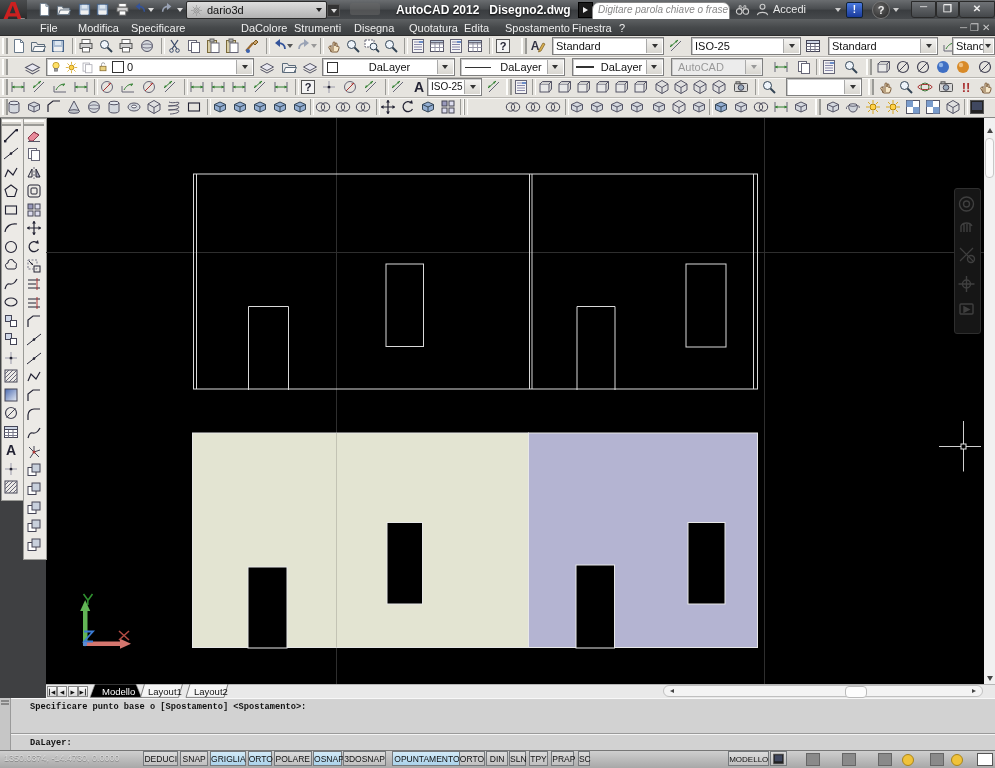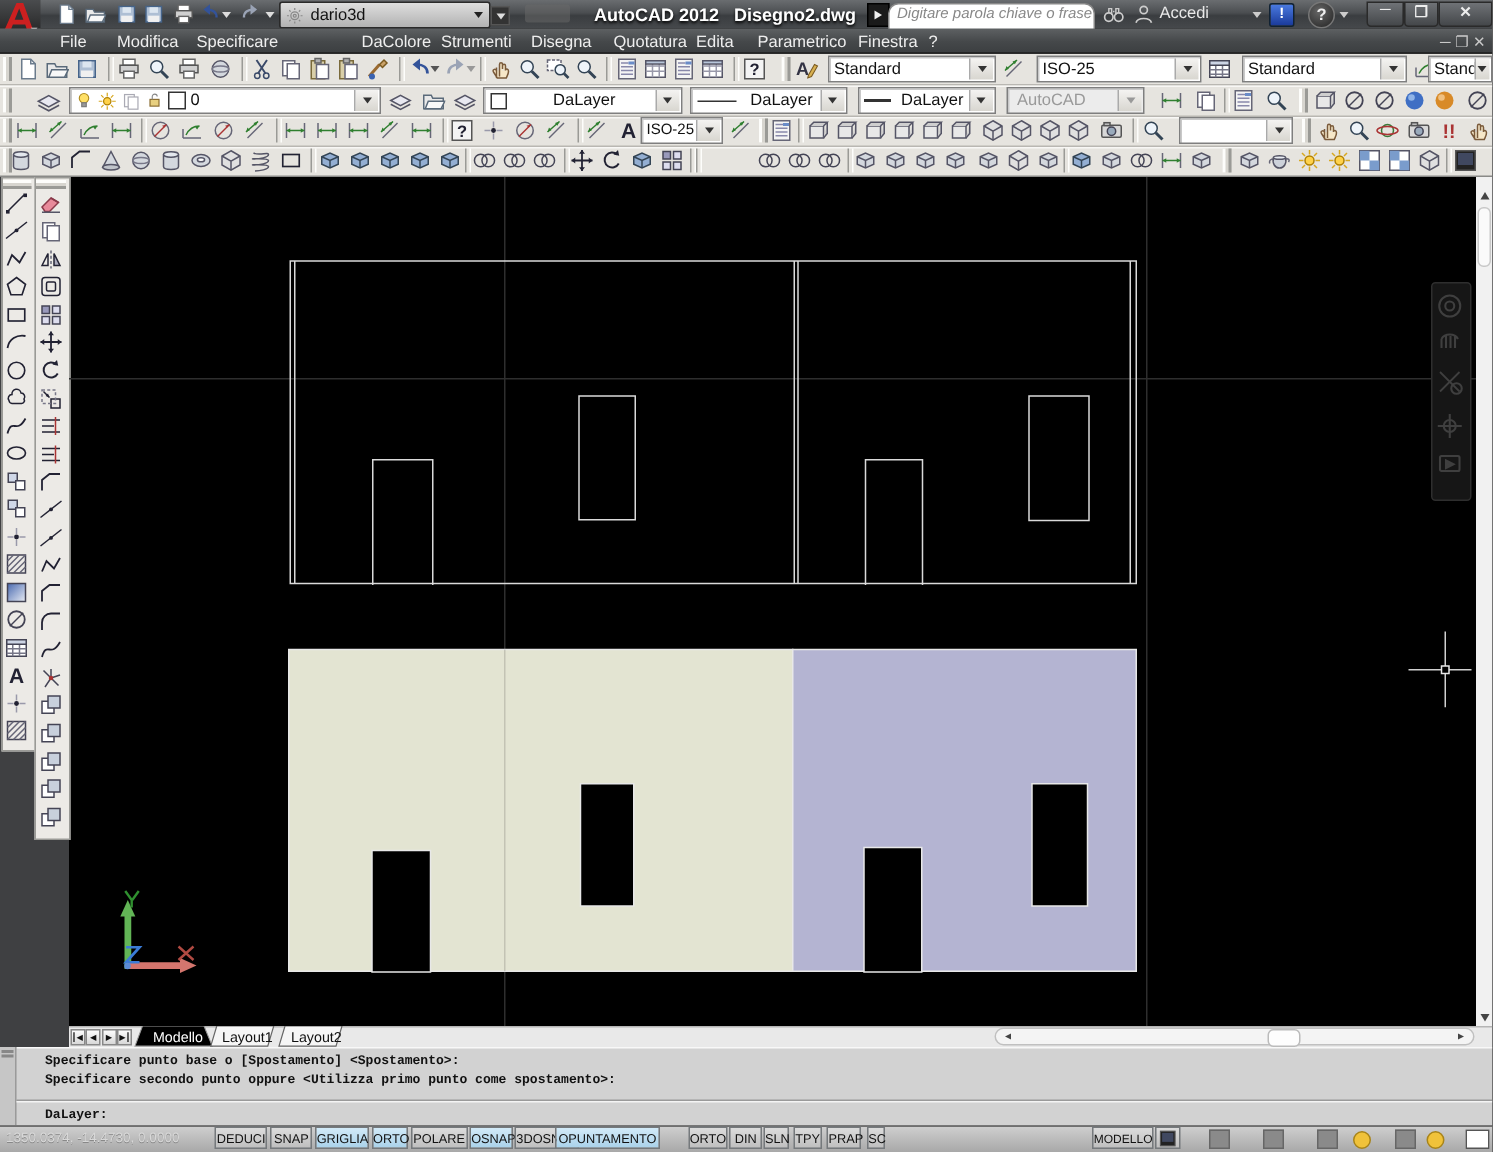--- a/index.html
+++ b/index.html
@@ -399,21 +399,21 @@
 <div class="ab" style="left:0;top:19px;width:995px;height:17px;background:linear-gradient(#5e6163,#45484a 55%,#3c3f41);border-bottom:1px solid #2c2c2c;box-sizing:border-box"></div>
 <div class="menuitem" style="left:40px;top:22px">File</div>
 <div class="menuitem" style="left:78px;top:22px">Modifica</div>
 <div class="menuitem" style="left:131px;top:22px">Specificare</div>
 <div class="menuitem" style="left:186px;top:36px">Inserisci</div>
 <div class="menuitem" style="left:241px;top:22px">DaColore</div>
 <div class="menuitem" style="left:294px;top:22px">Strumenti</div>
 <div class="menuitem" style="left:354px;top:22px">Disegna</div>
 <div class="menuitem" style="left:409px;top:22px">Quotatura</div>
 <div class="menuitem" style="left:464px;top:22px">Edita</div>
-<div class="menuitem" style="left:505px;top:22px">Parametrico</div>
+<div class="menuitem" style="left:505px;top:22px">Spostamento</div>
 <div class="menuitem" style="left:572px;top:22px">Finestra</div>
 <div class="menuitem" style="left:619px;top:22px">?</div>
 <div class="ab" style="left:960px;top:22px;color:#c9c9c9;font-size:10px;letter-spacing:3px">─❐✕</div>
 <div class="ab" style="left:0;top:36px;width:995px;height:82px;background:#e6e4df"></div>
 <div class="ab" style="left:0;top:56px;width:995px;height:1px;background:#b9b7b2"></div>
 <div class="ab" style="left:0;top:57px;width:995px;height:1px;background:#f8f7f5"></div>
 <div class="ab" style="left:0;top:77px;width:995px;height:1px;background:#b9b7b2"></div>
 <div class="ab" style="left:0;top:78px;width:995px;height:1px;background:#f8f7f5"></div>
 <div class="ab" style="left:0;top:97px;width:995px;height:1px;background:#b9b7b2"></div>
 <div class="ab" style="left:0;top:98px;width:995px;height:1px;background:#f8f7f5"></div>
@@ -1121,35 +1121,34 @@
 </svg>
 <div class="ab" style="left:663px;top:685px;width:320px;height:12px;background:#f4f4f4;border:1px solid #c0c0c0;border-radius:6px;box-sizing:border-box"></div>
 <div class="ab" style="left:670px;top:688.5px;width:0;height:0;border-top:2.8px solid transparent;border-bottom:2.8px solid transparent;border-right:4px solid #444"></div>
 <div class="ab" style="left:972px;top:688.5px;width:0;height:0;border-top:2.8px solid transparent;border-bottom:2.8px solid transparent;border-left:4px solid #444"></div>
 <div class="ab" style="left:845px;top:686px;width:20px;height:9.5px;background:#fdfdfd;border:1px solid #bbb;border-radius:4px"></div>
 <div class="ab" style="left:0;top:698px;width:995px;height:52px;background:#d2d2d2;border-top:1px solid #f8f8f8;box-sizing:border-box"></div>
 <div class="ab" style="left:0;top:698px;width:11px;height:52px;background:#c6c6c6;border-right:1px solid #9a9a9a;box-sizing:border-box"></div>
 <div class="ab" style="left:1px;top:700px;width:8px;height:2px;background:#888"></div>
 <div class="ab" style="left:1px;top:703px;width:8px;height:2px;background:#888"></div>
 <div class="ab" style="left:30px;top:702px;font-family:'Liberation Mono',monospace;font-size:8.7px;font-weight:bold;color:#111;white-space:pre">Specificare punto base o [Spostamento] &lt;Spostamento&gt;:</div>
-<div class="ab" style="left:30px;top:715px;font-family:'Liberation Mono',monospace;font-size:8.7px;font-weight:bold;color:#111;white-space:pre">Specificare secondo punto oppure &lt;Utilizza primo punto come spostamento&gt;:</div>
 <div class="ab" style="left:11px;top:733px;width:984px;height:1px;background:#9a9a9a"></div>
 <div class="ab" style="left:11px;top:734px;width:984px;height:1px;background:#f4f4f4"></div>
 <div class="ab" style="left:30px;top:738px;font-family:'Liberation Mono',monospace;font-size:8.7px;font-weight:bold;color:#111;white-space:pre">DaLayer:</div>
 <div class="ab" style="left:0;top:750px;width:995px;height:18px;background:linear-gradient(#cfcfcf,#a8a8a8);border-top:1px solid #777;box-sizing:border-box"></div>
 <div class="ab" style="left:4px;top:753px;font-size:9px;color:#d8d8d8;text-shadow:0 1px 0 #888">1350.0374, -14.4730, 0.0000</div>
 <div class="ab" style="left:0;top:750px;width:804px;height:18px">
 <div class="sbtn" style="left:143.2px;width:35.2px">DEDUCI</div>
 <div class="sbtn" style="left:179.9px;width:28.6px">SNAP</div>
 <div class="sbtn on" style="left:210.1px;width:36.1px">GRIGLIA</div>
 <div class="sbtn on" style="left:247.7px;width:24.7px">ORTO</div>
 <div class="sbtn" style="left:273.9px;width:37.7px">POLARE</div>
 <div class="sbtn on" style="left:313.1px;width:28.6px">OSNAP</div>
 <div class="sbtn" style="left:343.2px;width:42.7px">3DOSNAP</div>
-<div class="sbtn on" style="left:370px;width:69.9px">OPUNTAMENTO</div>
+<div class="sbtn on" style="left:392px;width:69.9px">OPUNTAMENTO</div>
 <div class="sbtn" style="left:458.8px;width:26.1px">ORTO</div>
 <div class="sbtn" style="left:486.4px;width:21.6px">DIN</div>
 <div class="sbtn" style="left:509px;width:17.2px">SLN</div>
 <div class="sbtn" style="left:529.2px;width:18.6px">TPY</div>
 <div class="sbtn" style="left:551.3px;width:23.1px">PRAP</div>
 <div class="sbtn" style="left:577.9px;width:12.6px">SC</div>
 <div class="sbtn" style="left:728.2px;width:41px;font-size:8px">MODELLO</div>
 <div class="sbtn" style="left:770px;width:17px"><svg width="13" height="12" viewBox="0 0 16 16" style="margin-top:1px">
           <use href="#darkwin"></use>
         </svg></div>

